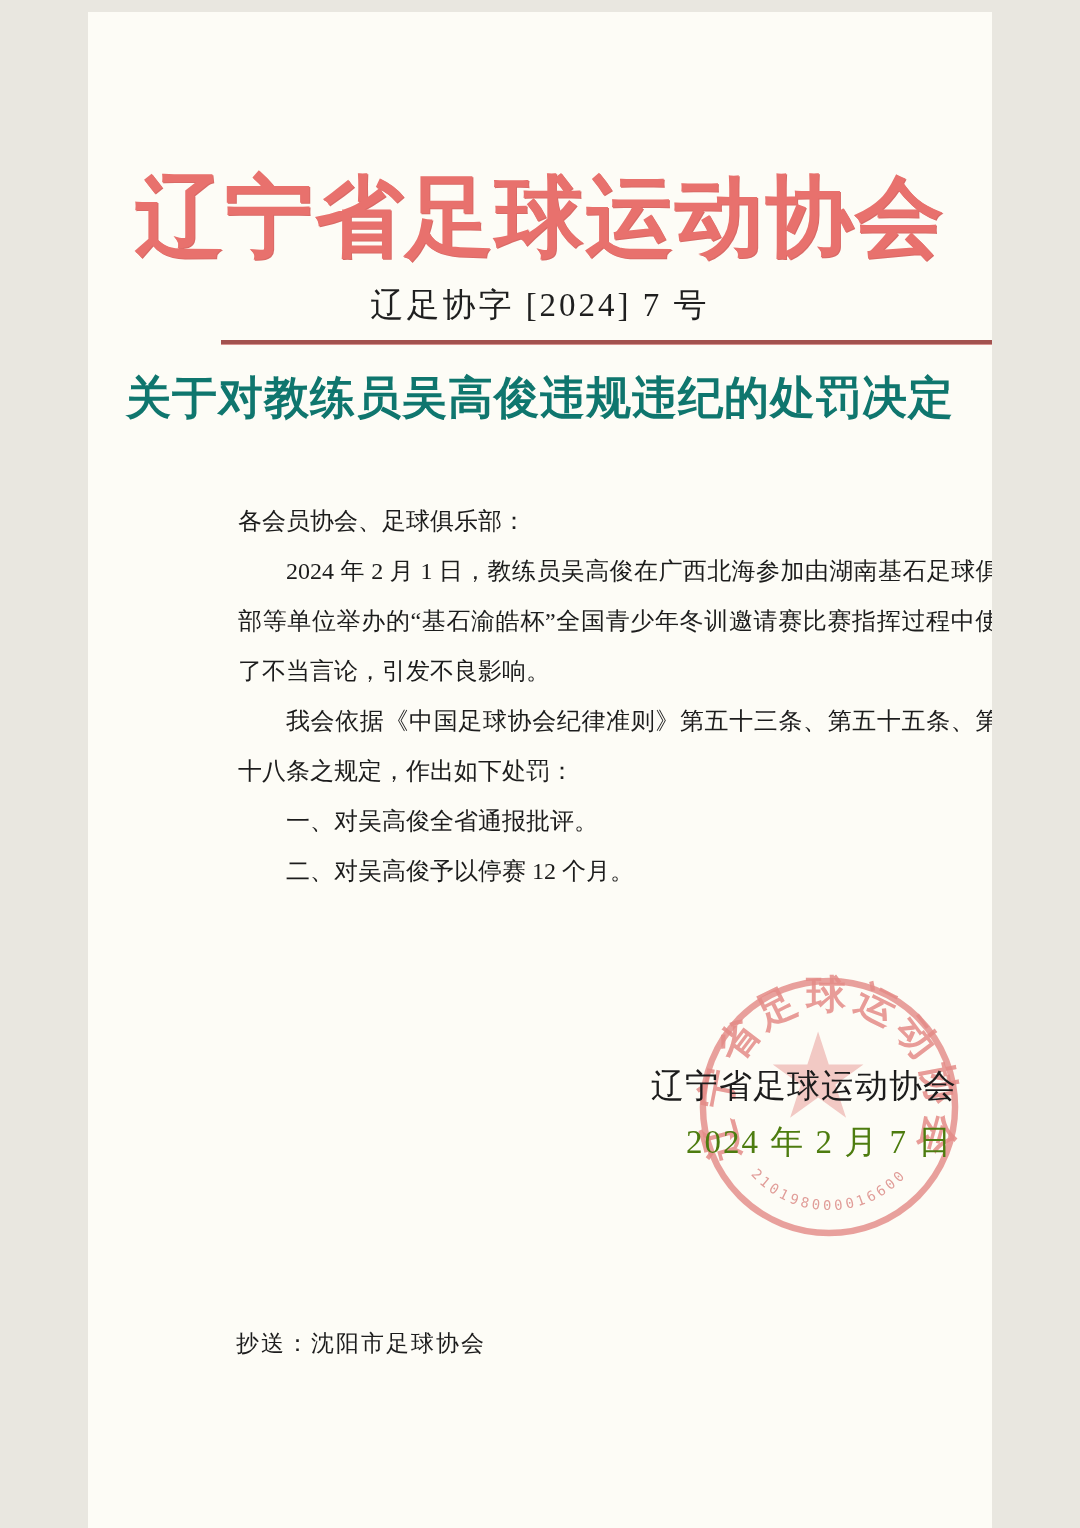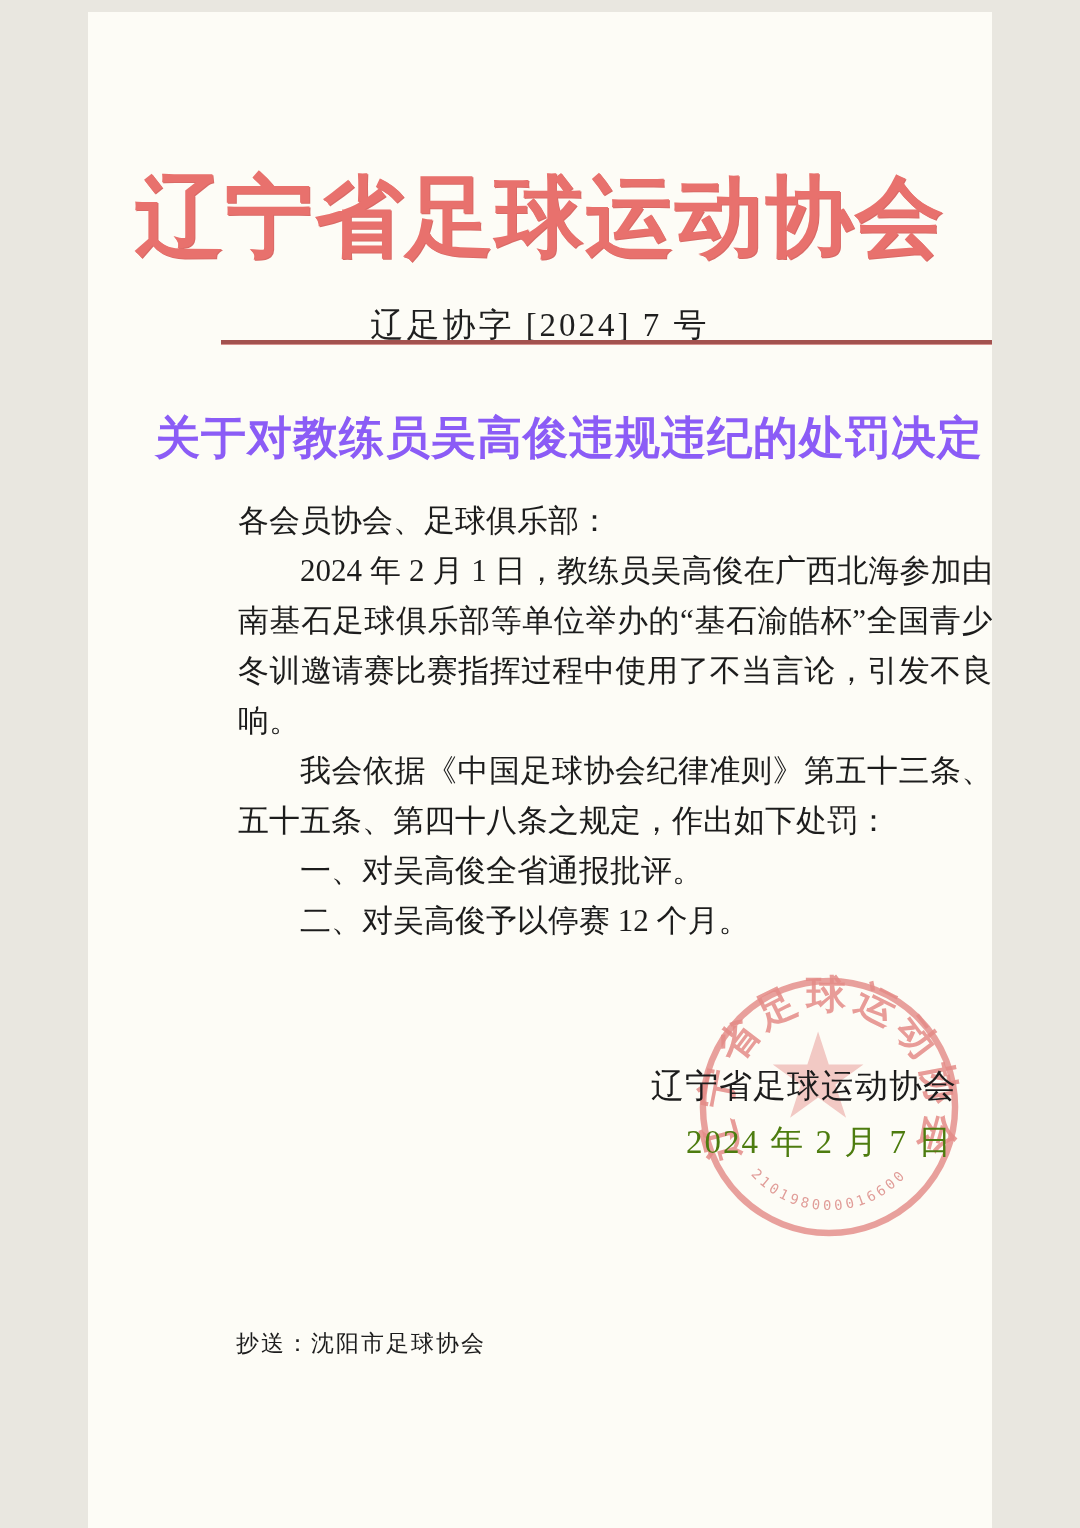--- a/index.html
+++ b/index.html
@@ -15,39 +15,39 @@
   .org-name{
     position:absolute;top:146px;left:0;width:100%;
     text-align:center;
     font-size:88px;font-weight:bold;
     letter-spacing:2px;
     color:#e8716d;
     text-shadow:1px 1px 0 #d96a66;
     white-space:nowrap;
   }
   .doc-number{
-    position:absolute;top:291px;left:0;width:100%;
+    position:absolute;top:271px;left:0;width:100%;
     text-align:center;
     font-size:33px;color:#1f1f1f;letter-spacing:3px;
     white-space:nowrap;
   }
   .red-rule{
     position:absolute;top:328px;left:133px;width:814px;height:4px;
     background:#a3524f;
     border-bottom:1px solid #d6928f;
   }
   .doc-title{
-    position:absolute;top:396px;left:0;width:100%;
+    position:absolute;top:356px;left:0;width:100%;
     text-align:center;
-    font-size:45px;font-weight:bold;color:#8b5cf6;
-    letter-spacing:1px;white-space:nowrap;padding-left:29px;
+    font-size:45px;font-weight:bold;color:#0f766e;
+    letter-spacing:1px;white-space:nowrap;
   }
   .body-text{
     position:absolute;top:484px;left:150px;width:786px;
-    font-size:31px;line-height:50px;color:#1c1c1c;
+    font-size:24px;line-height:50px;color:#1c1c1c;
     text-align:justify;
   }
   .body-text p{margin:0;}
   .body-text p.indent{text-indent:2em;font-family:Liberation Serif, serif;}
   .signature-org{
     position:absolute;top:1052px;left:563px;
     font-size:33px;letter-spacing:1px;color:#1c1c1c;
     white-space:nowrap;z-index:3;
   }
   .signature-date{

